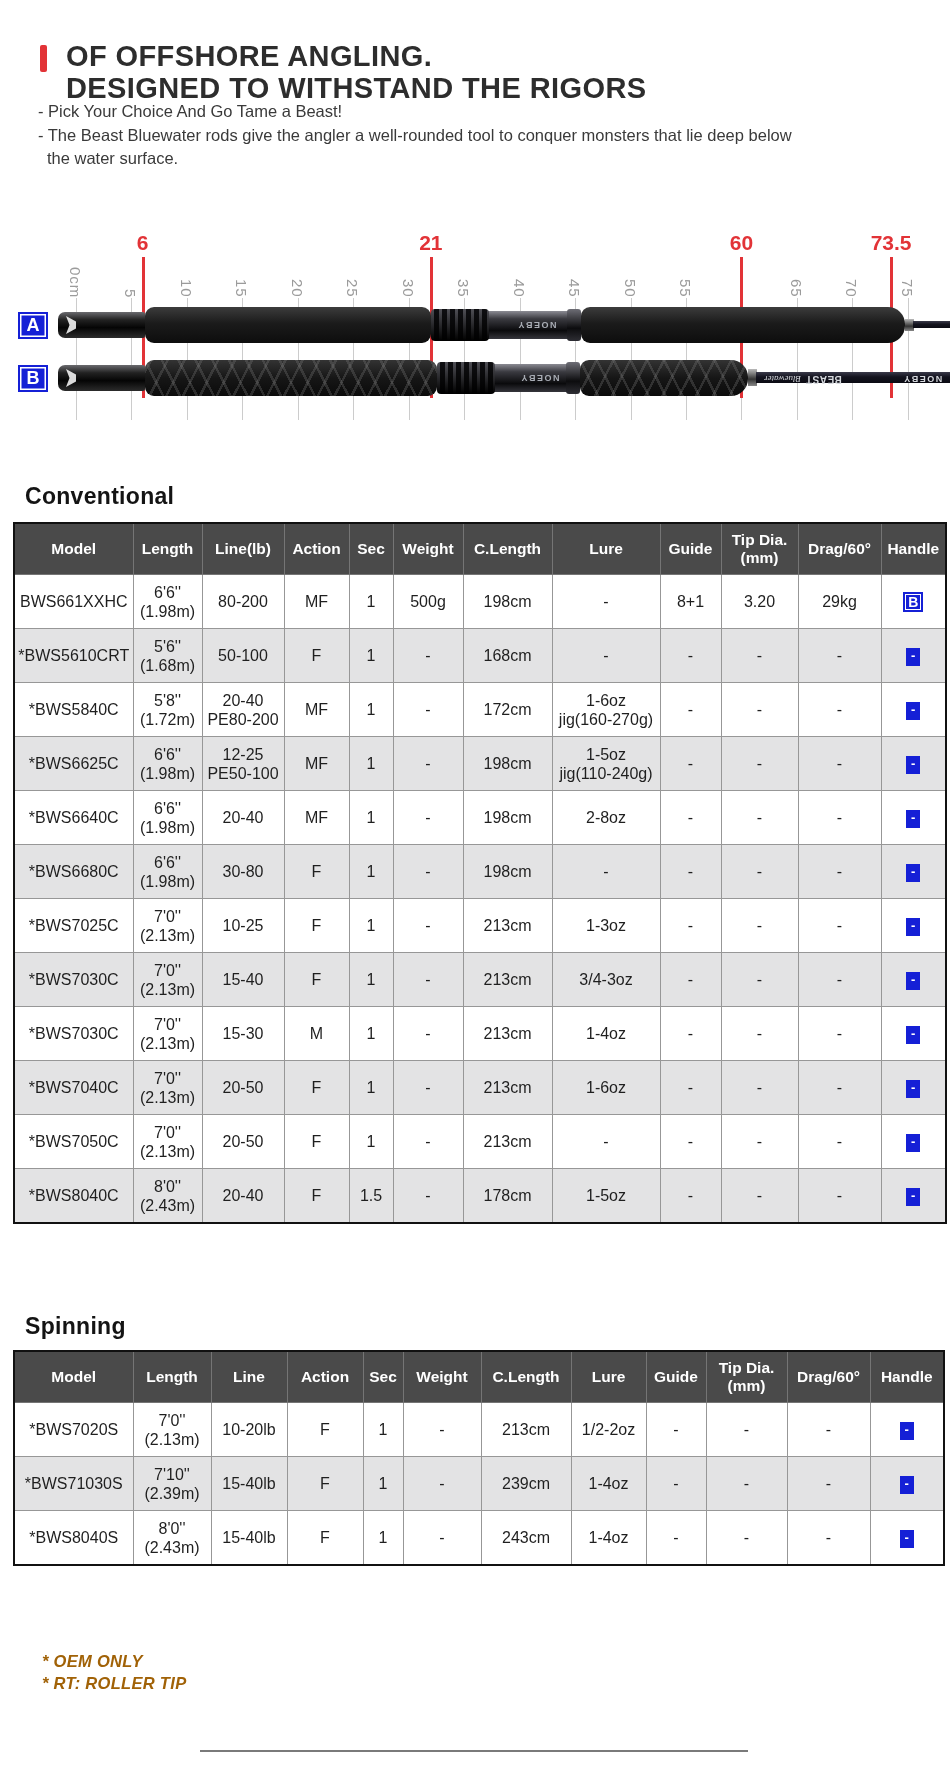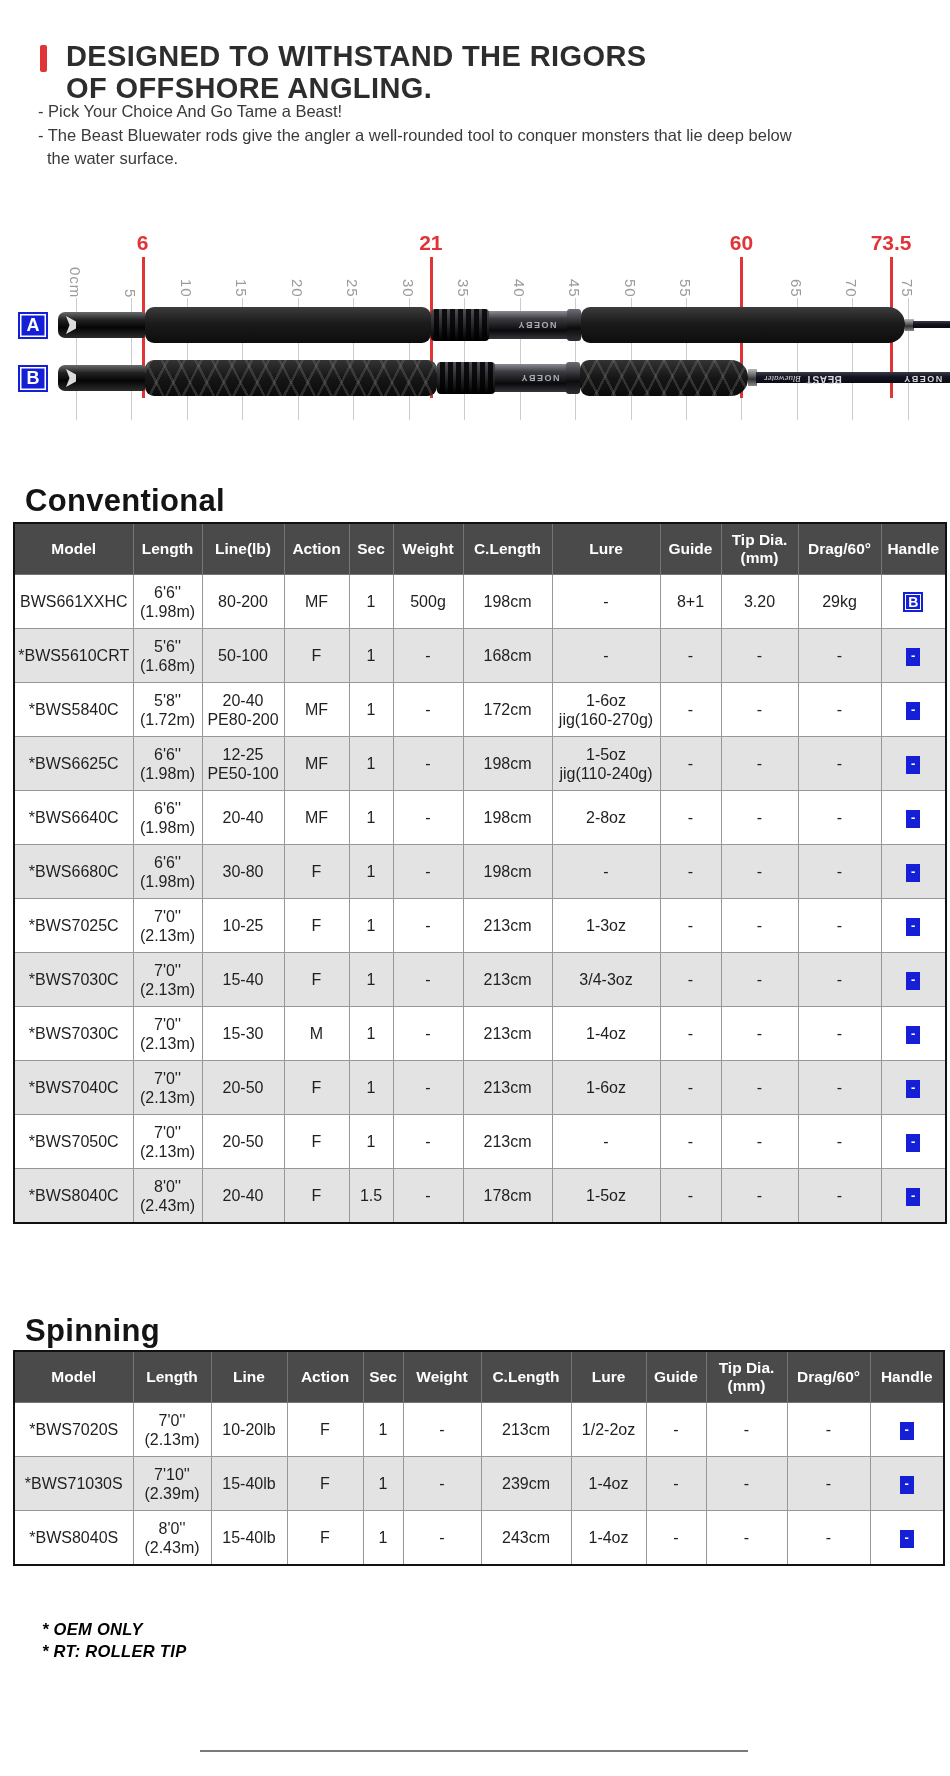--- a/index.html
+++ b/index.html
@@ -43,46 +43,46 @@
         background:linear-gradient(180deg,#6d6d75,#0c0c0e 60%,#2e2e34);}
   .seat-brand{position:absolute;top:50%;transform:translateY(-50%) rotate(180deg);
         font-size:9px;font-weight:bold;letter-spacing:1.5px;color:#a9adb5;}
   .blank{position:absolute;background:linear-gradient(180deg,#3a3a4a 0%,#14141f 45%,#0a0a12 100%);}
   .wind-check{position:absolute;width:9px;background:linear-gradient(180deg,#bbb,#333 60%,#888);}
   .blank-text{position:absolute;transform:rotate(180deg);white-space:nowrap;color:#d6d9de;}
   .bt-beast{font-weight:bold;font-size:10px;letter-spacing:.5px;}
   .bt-blue{font-style:italic;font-size:9px;font-family:"Liberation Serif",serif;}
   .bt-noeby{font-weight:bold;font-size:9px;letter-spacing:1.5px;}
   
-  .section-title{position:absolute;left:25px;font-size:31px;font-weight:bold;color:#141414;letter-spacing:.3px;}
+  .section-title{position:absolute;left:25px;font-size:23px;font-weight:bold;color:#141414;letter-spacing:.3px;}
   table.spec{position:absolute;left:13px;border-collapse:collapse;table-layout:fixed;
              border:2px solid #111;font-family:"Liberation Sans",sans-serif;}
   table.spec th{background:var(--header-bg,#4a4a4a);color:#fff;font-size:15.5px;font-weight:bold;
              border:1px solid #757575;border-top:none;height:46px;white-space:pre-line;line-height:18px;padding:2px;}
   table.spec td{border:1px solid #979797;text-align:center;font-size:16px;color:#1f1f1f;
              height:51px;line-height:19px;padding:1px 2px;overflow:hidden;}
   table.spec tbody tr:nth-child(even) td{background:var(--row-alt,#e3e3e4);}
   .hb{display:inline-block;color:#fff;font-weight:bold;}
   .hl{width:20px;height:20px;line-height:20px;font-size:14px;background:var(--blue,#1520d6);
       box-shadow:inset 0 0 0 2px var(--blue,#1520d6),inset 0 0 0 3px #ffffff;}
   .hd{width:14px;height:18px;line-height:16px;font-size:13px;background:var(--blue,#1520d6);}
   
-  .fn-bold{position:absolute;left:42px;font-size:16.5px;font-weight:bold;font-style:italic;color:#000000;letter-spacing:.3px;}
+  .fn-bold{position:absolute;left:42px;font-size:16.5px;font-weight:bold;font-style:italic;color:#a16207;letter-spacing:.3px;margin-top:32px;}
   .fn-note{position:absolute;left:40px;font-size:17px;color:#111;}
   .bottom-rule{position:absolute;left:200px;top:1750px;width:548px;height:2px;background:#7a7a7a;}
 </style>
 </head>
 <body>
 
 <div id="canvas">
 
   <div class="accent-bar"></div>
   <div class="page-title">
+    <div>OF OFFSHORE ANGLING.</div>
     <div>DESIGNED TO WITHSTAND THE RIGORS</div>
-    <div>OF OFFSHORE ANGLING.</div>
   </div>
   <div class="intro">
     <div>- Pick Your Choice And Go Tame a Beast!</div>
     <div>- The Beast Bluewater rods give the angler a well-rounded tool to conquer monsters that lie deep below</div>
     <div class="wrap">the water surface.</div>
   </div>
 
   <div class="diagram">
     <div id="ruler-layer">
         <div class="grid-line" style="left: 76px;"></div>

